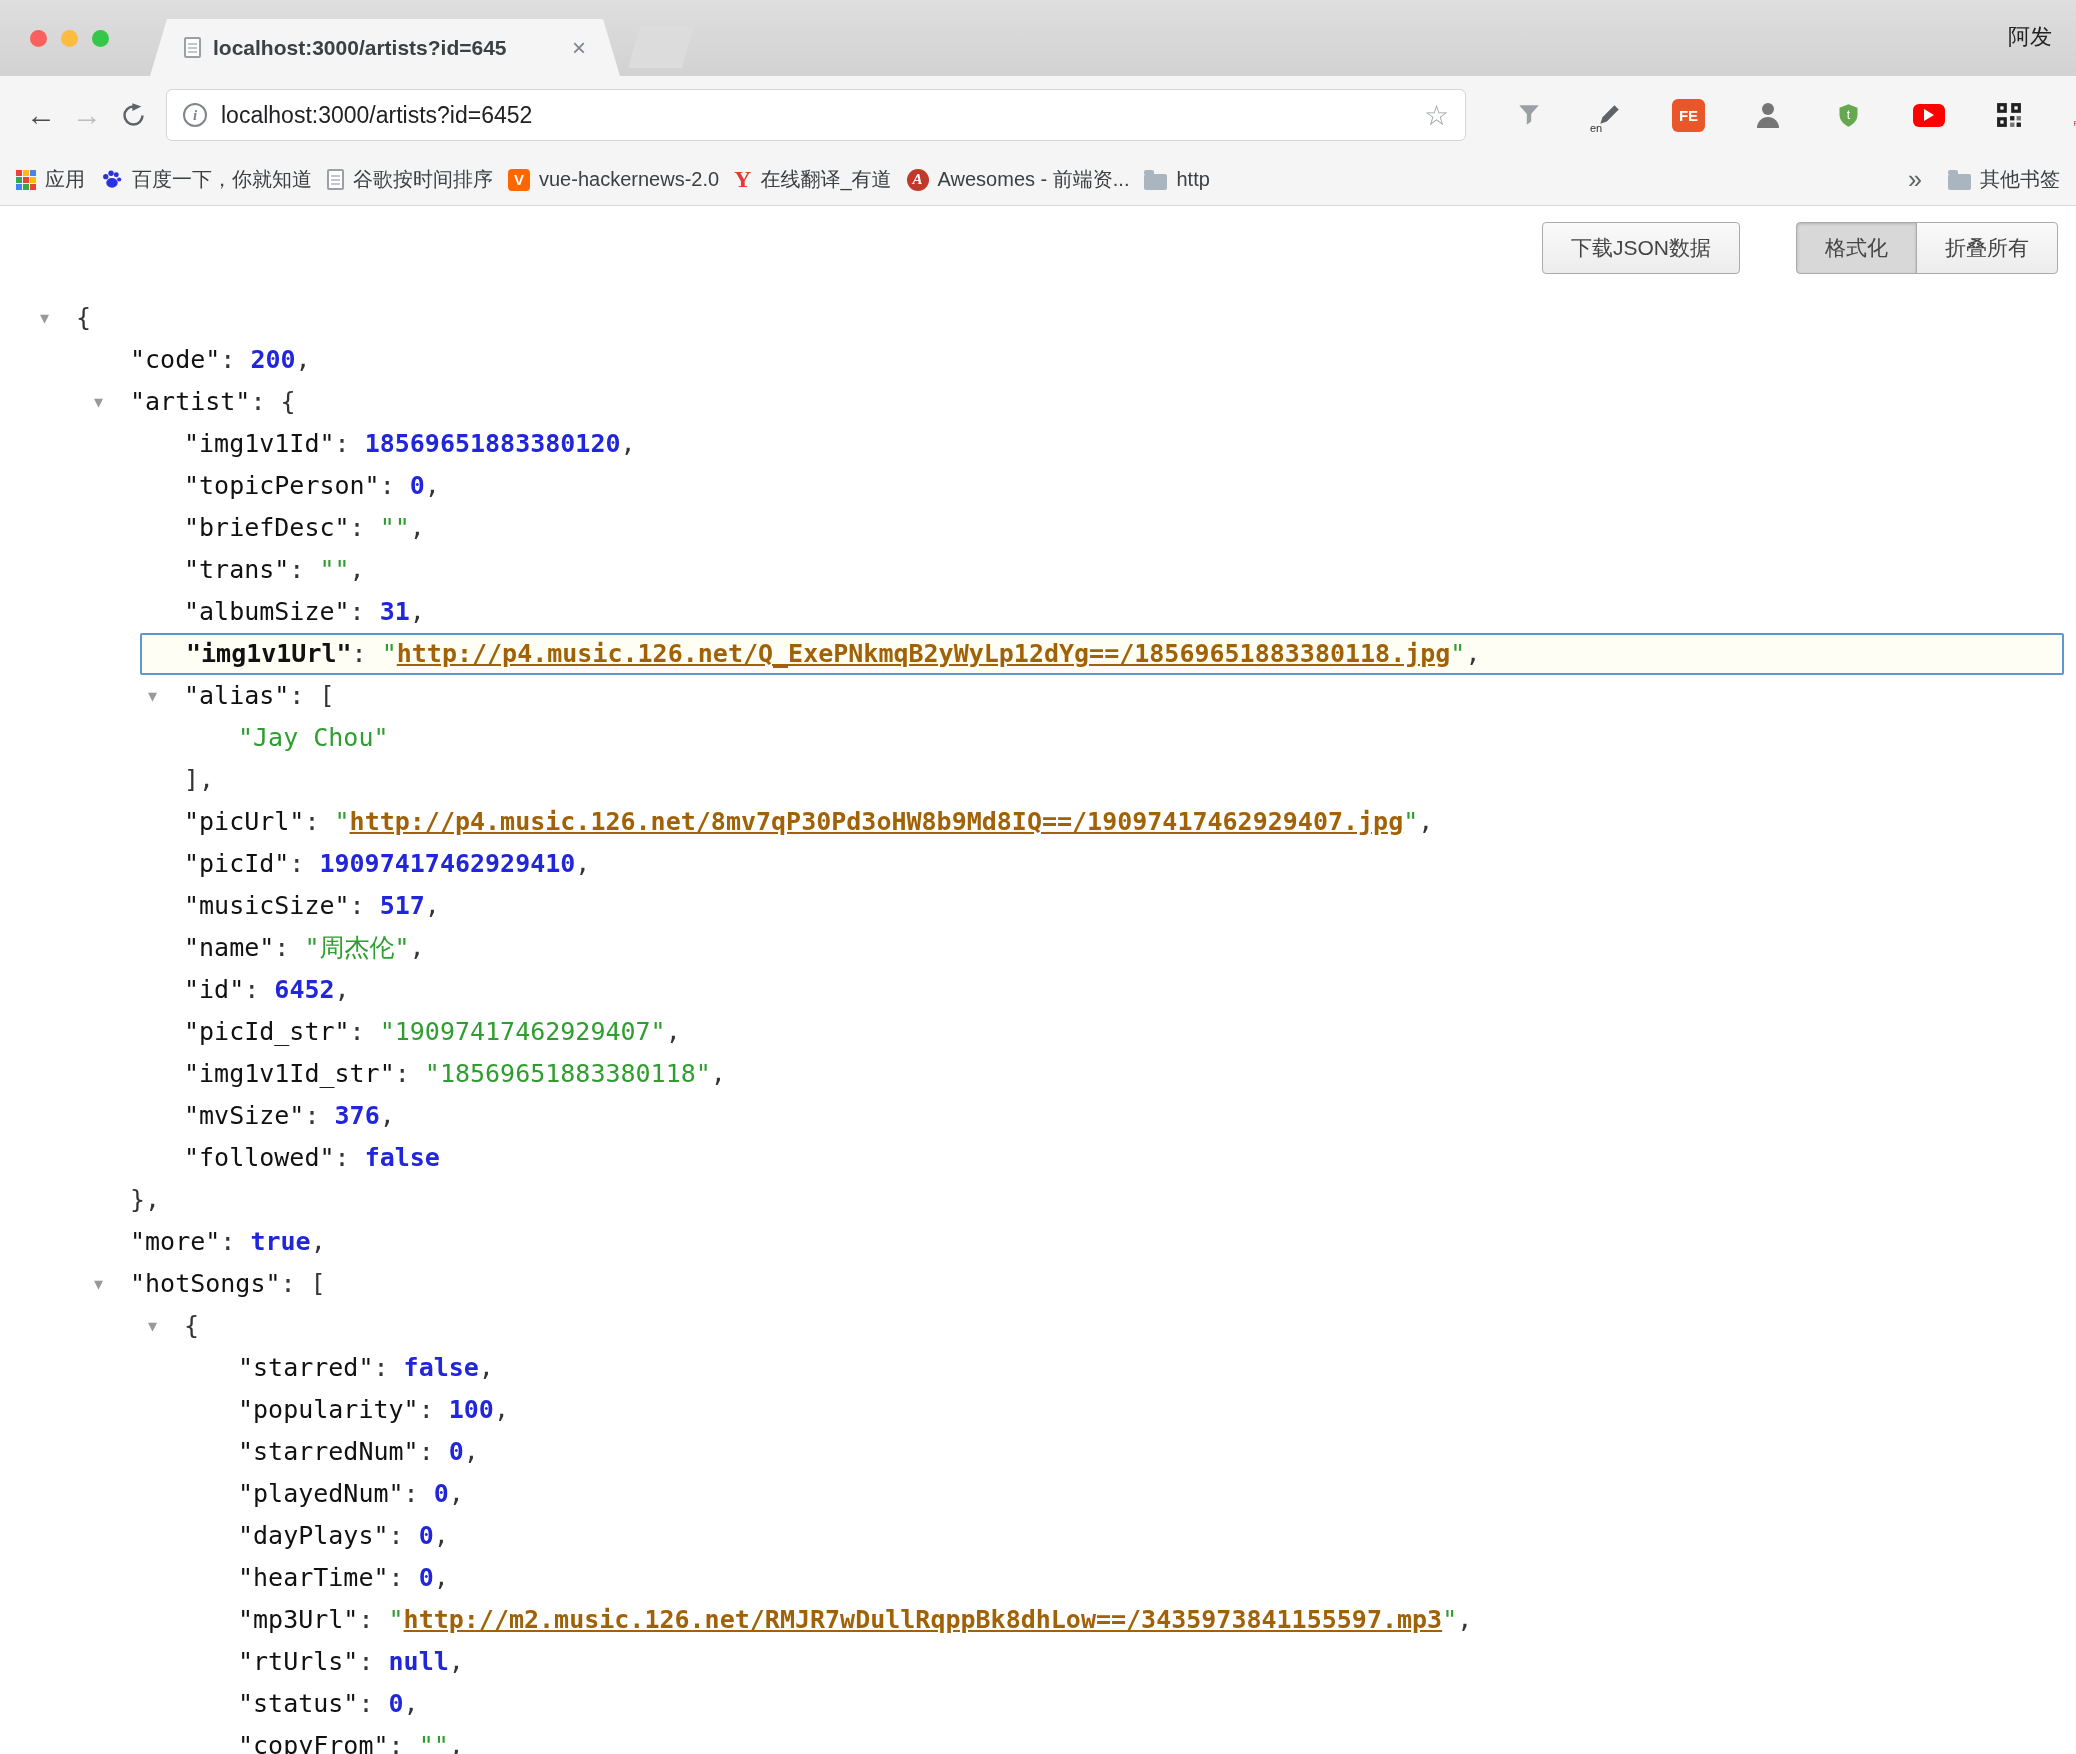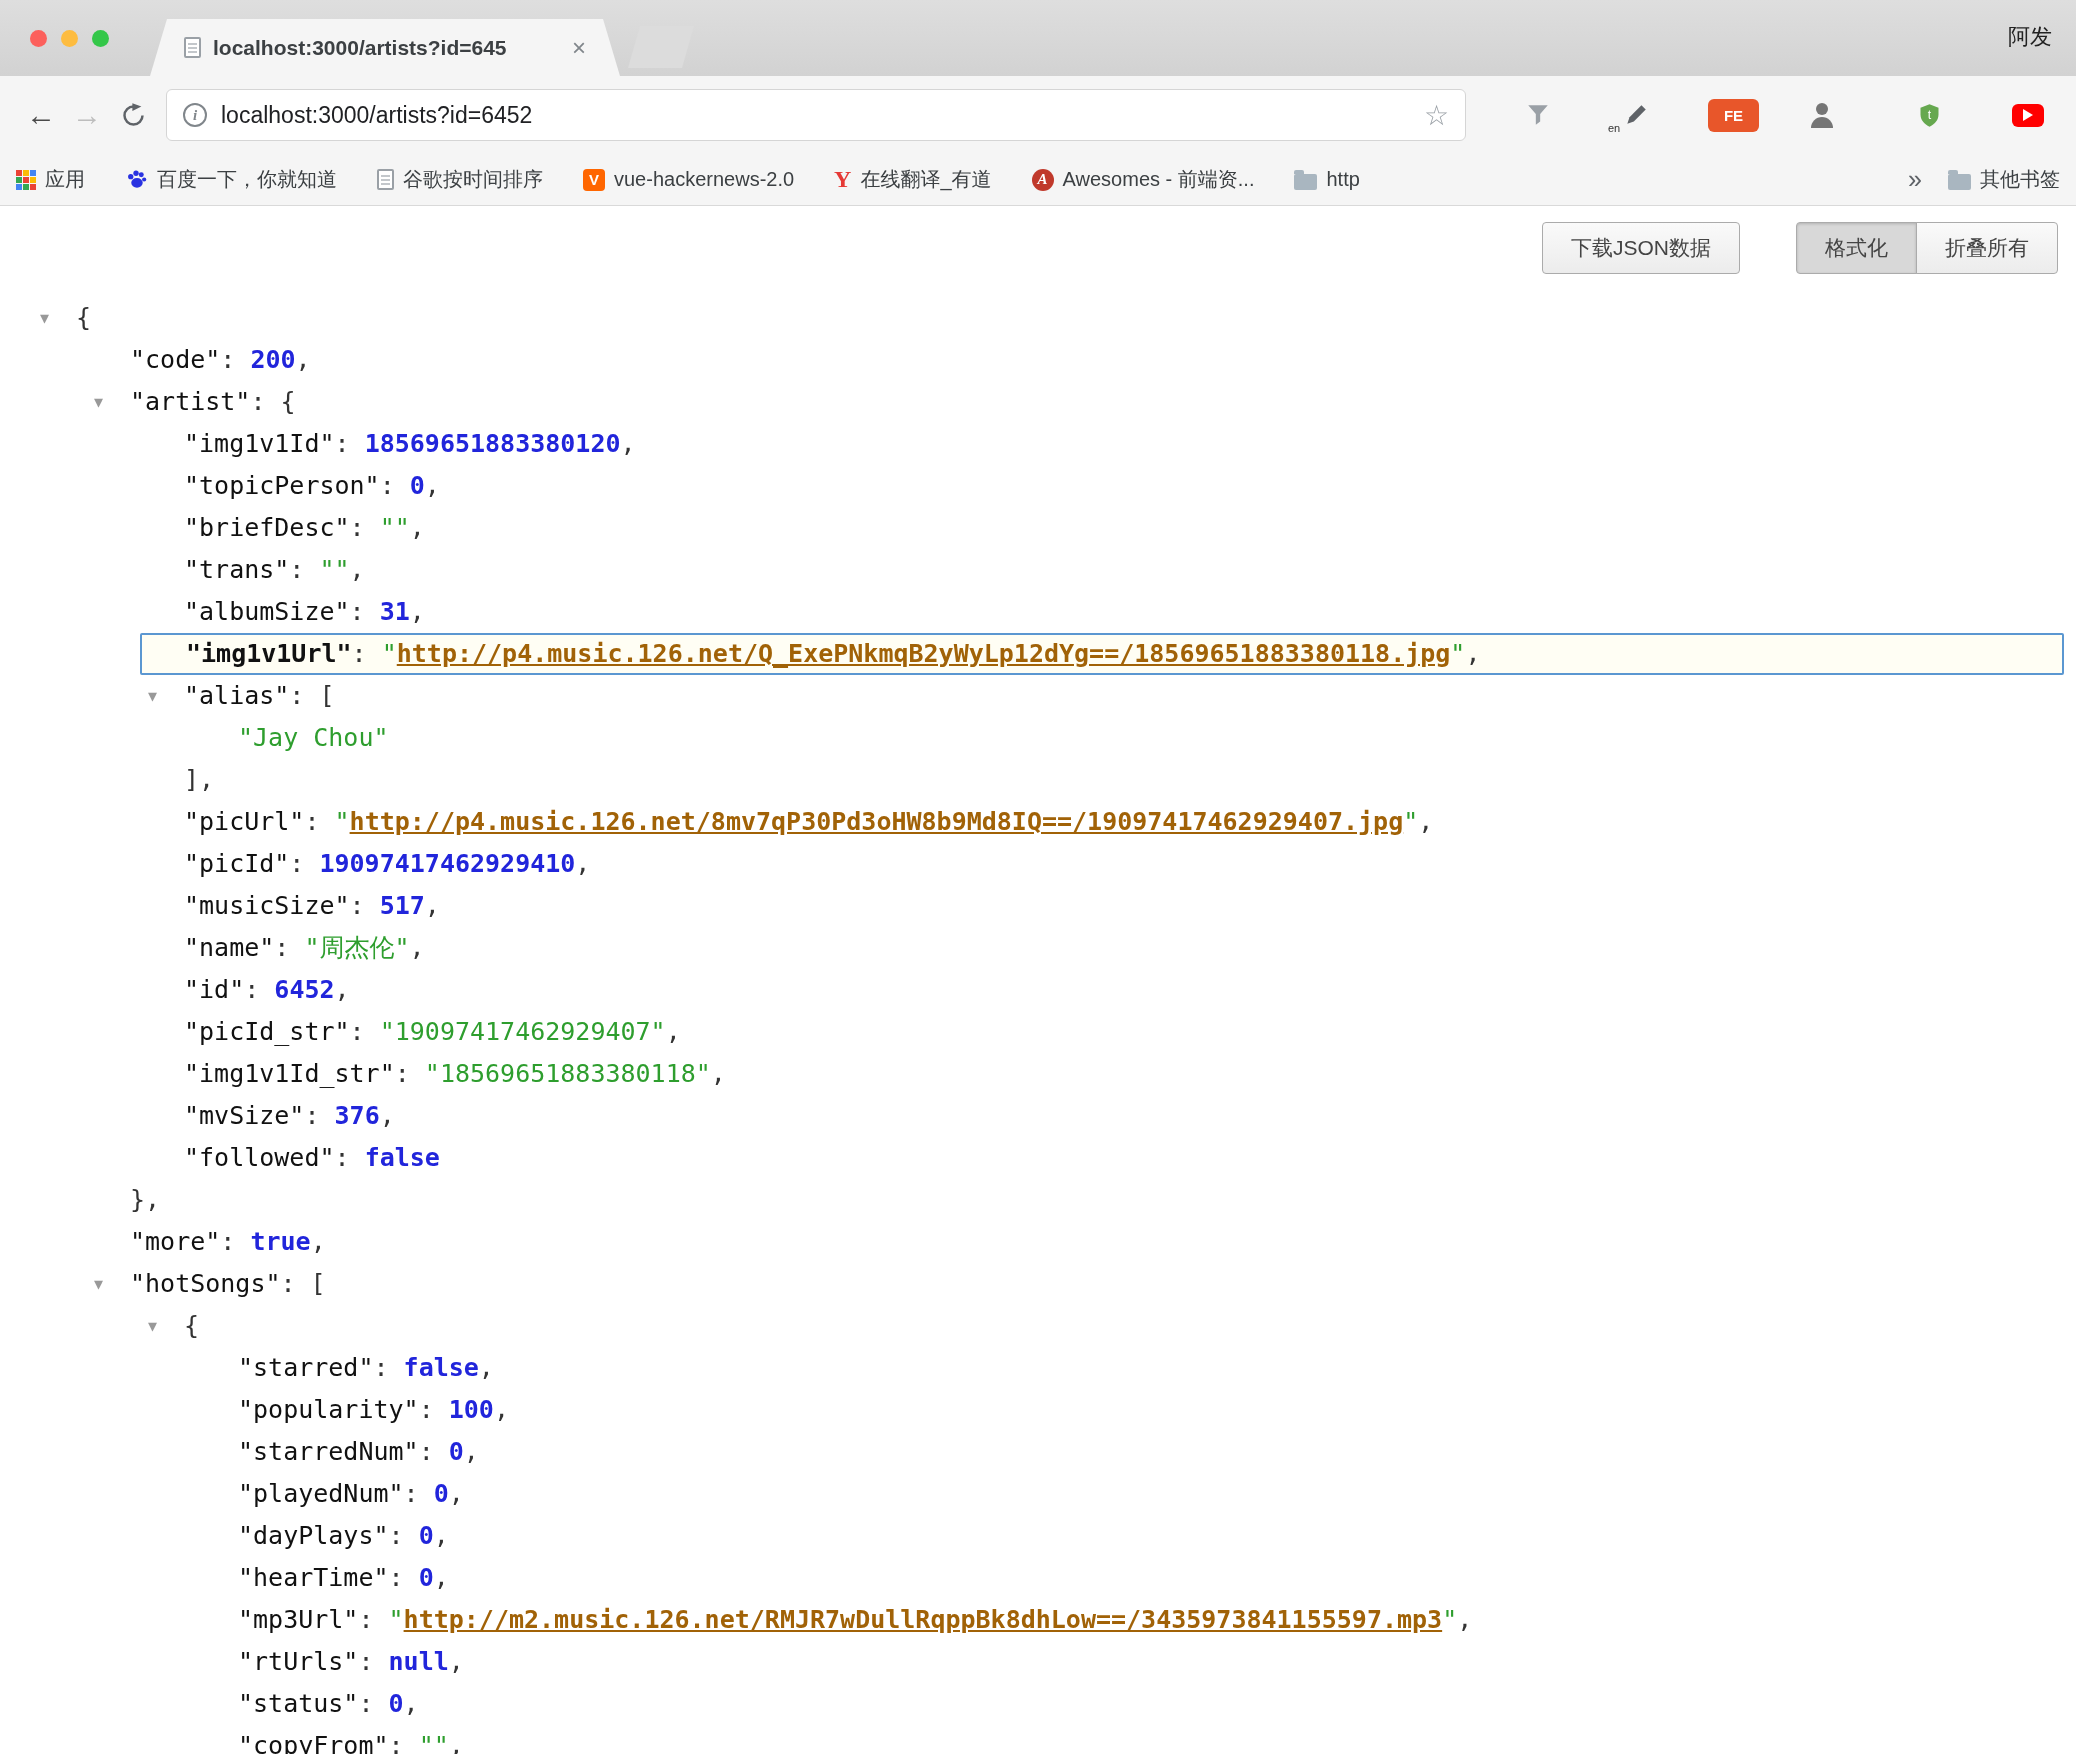--- a/index.html
+++ b/index.html
@@ -31,37 +31,37 @@
              font-size:30px; color:#4A4A4A; flex:0 0 auto; }
   .nav-btn.disabled { color:#BDBDBD; }
   .omnibox { width:1300px; height:52px; margin-left:10px; background:#fff; border:1px solid #D5D5D5;
              border-radius:6px; display:flex; align-items:center; padding:0 16px; flex:0 0 auto; }
   .info-icon { width:24px; height:24px; border:2px solid #80868B; border-radius:50%;
                display:flex; align-items:center; justify-content:center;
                font:italic bold 15px "Liberation Serif", serif; color:#80868B; flex:0 0 auto; }
   .url-text { margin-left:14px; font-size:23px; color:#202124; flex:1; white-space:nowrap; overflow:hidden; }
   .star-icon { font-size:28px; color:#9AA0A6; }
   .ext-bar { display:flex; align-items:center; gap:23px; margin-left:22px; }
-  .ext { width:51px; height:33px; display:flex; align-items:center; justify-content:center; position:relative;margin-left:24px; }
+  .ext { width:33px; height:33px; display:flex; align-items:center; justify-content:center; position:relative;margin-left:24px; }
   .ext-fe { background:#E8562A; border-radius:6px; color:#fff; font-weight:bold; font-size:15px; }
   .person-icon::before { content:""; width:12px; height:12px; border-radius:50%; background:#757575;
                position:absolute; top:4px; left:10px; }
   .person-icon::after { content:""; width:22px; height:11px; border-radius:11px 11px 0 0; background:#757575;
                position:absolute; bottom:4px; left:5px; }
   .yt-icon { width:32px; height:23px; background:#F00; border-radius:6px; display:flex; align-items:center; justify-content:center; }
   .yt-icon::after { content:""; border-left:10px solid #fff; border-top:6px solid transparent; border-bottom:6px solid transparent; }
   .player-icon { flex-direction:column; }
   .player-char { font-size:17px; font-weight:bold; color:#111; line-height:1; }
   .player-label { font-size:7px; color:#D93025; letter-spacing:.5px; }
   .pen-badge { position:absolute; left:-2px; bottom:-2px; font-size:11px; color:#333; }
   .menu-icon { font-size:30px; color:#5F6368; margin-left:16px; }
 
   
   .bookmarks { height:52px; background:#F5F5F5; border-bottom:1px solid #D9D9D9;
-               display:flex; align-items:center; padding:0 16px; gap:40px; }
+               display:flex; align-items:center; padding:0 16px; gap:15px; }
   .bm { display:flex; align-items:center; gap:9px; font-size:20px; color:#3C4043; white-space:nowrap; }
   .grid-icon { display:grid; grid-template-columns:repeat(3,6px); grid-auto-rows:6px; gap:1px; }
   .grid-icon i { display:block; }
   .vue-icon { width:22px; height:22px; background:#FF6600; border-radius:4px; color:#fff;
               display:flex; align-items:center; justify-content:center; font-weight:bold; font-size:15px; }
   .youdao-icon { color:#E53935; font-weight:bold; font-size:24px; font-family:"Liberation Serif", serif; }
   .awesomes-icon { width:22px; height:22px; background:#C0392B; border-radius:50%; color:#fff;
               display:flex; align-items:center; justify-content:center;
               font:italic bold 15px "Liberation Serif", serif; }
   .folder-icon { width:23px; height:16px; background:#A9B6C0; border-radius:2px; position:relative; margin-top:4px; }

